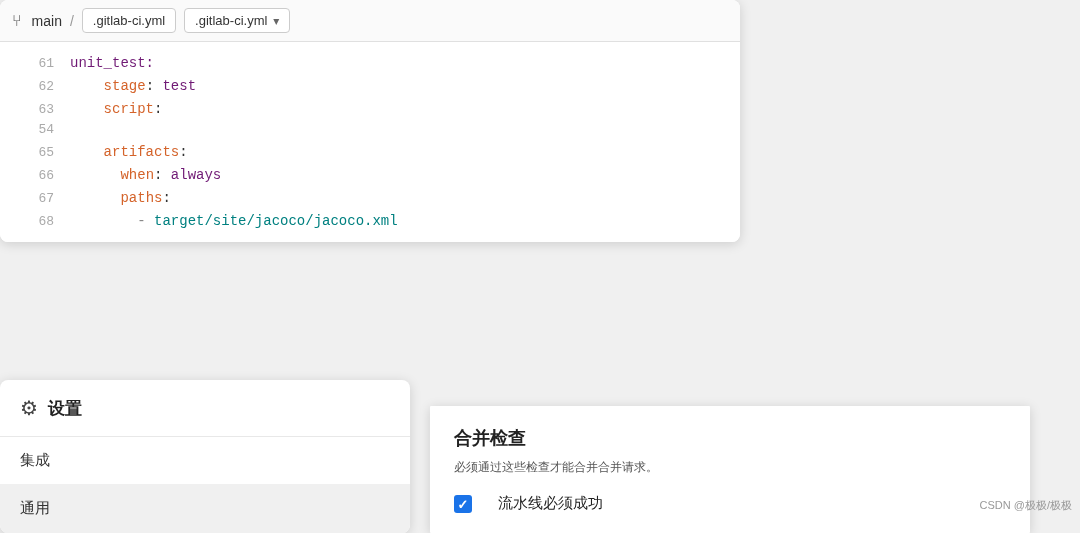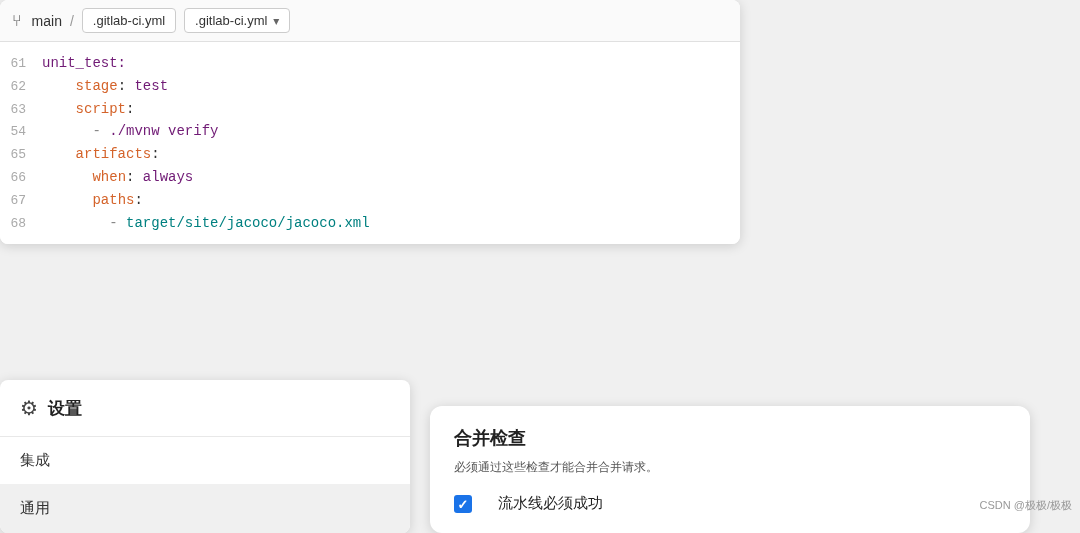--- a/index.html
+++ b/index.html
@@ -83,20 +83,21 @@
       background: #ffffff;
       padding: 10px 0;
       font-family: 'Courier New', Courier, monospace;
       font-size: 14px;
       line-height: 1.6;
     }
 
     .code-line {
       display: flex;
       align-items: baseline;
+      margin-left: 28px;
     }
 
     .line-num {
       color: #aaa;
       width: 42px;
       text-align: right;
       padding-right: 16px;
       font-size: 13px;
       user-select: none;
       flex-shrink: 0;
@@ -156,21 +157,21 @@
       font-weight: 500;
     }
 
     
     .merge-panel {
       position: absolute;
       bottom: 0;
       left: 430px;
       width: 600px;
       background: #ffffff;
-      border-radius: 12px;
+      border-radius: 1px;
       box-shadow: 0 2px 12px rgba(0,0,0,0.15);
       padding: 20px 24px;
     }
 
     .merge-title {
       font-size: 18px;
       font-weight: 700;
       color: #222;
       margin-bottom: 8px;
     }
@@ -247,21 +248,20 @@
       <span class="code-content">    <span class="kw-orange">stage</span><span>: </span><span class="kw-blue">test</span></span>
     </div>
 
     <div class="code-line">
       <span class="line-num">63</span>
       <span class="code-content">    <span class="kw-orange">script</span><span>:</span></span>
     </div>
 
     <div class="code-line">
       <span class="line-num">54</span>
-      <span class="code-content">      <span class="kw-gray">-</span> <span class="kw-blue">./mvnw verify</span></span>
     </div>
 
     <div class="code-line">
       <span class="line-num">65</span>
       <span class="code-content">    <span class="kw-orange">artifacts</span><span>:</span></span>
     </div>
 
     <div class="code-line">
       <span class="line-num">66</span>
       <span class="code-content">      <span class="kw-orange">when</span><span>: </span><span class="kw-blue">always</span></span>

